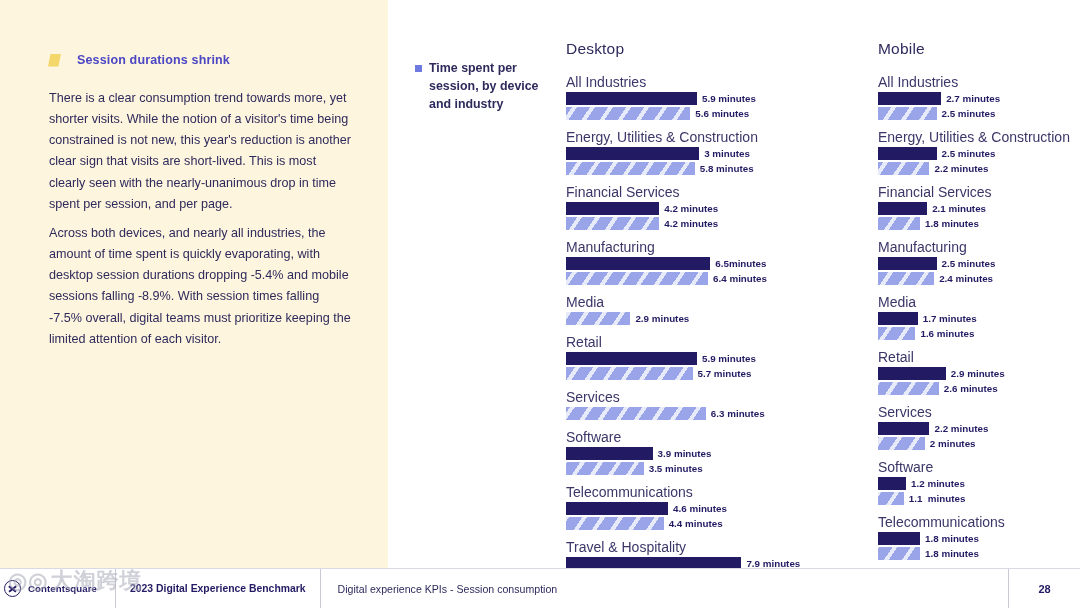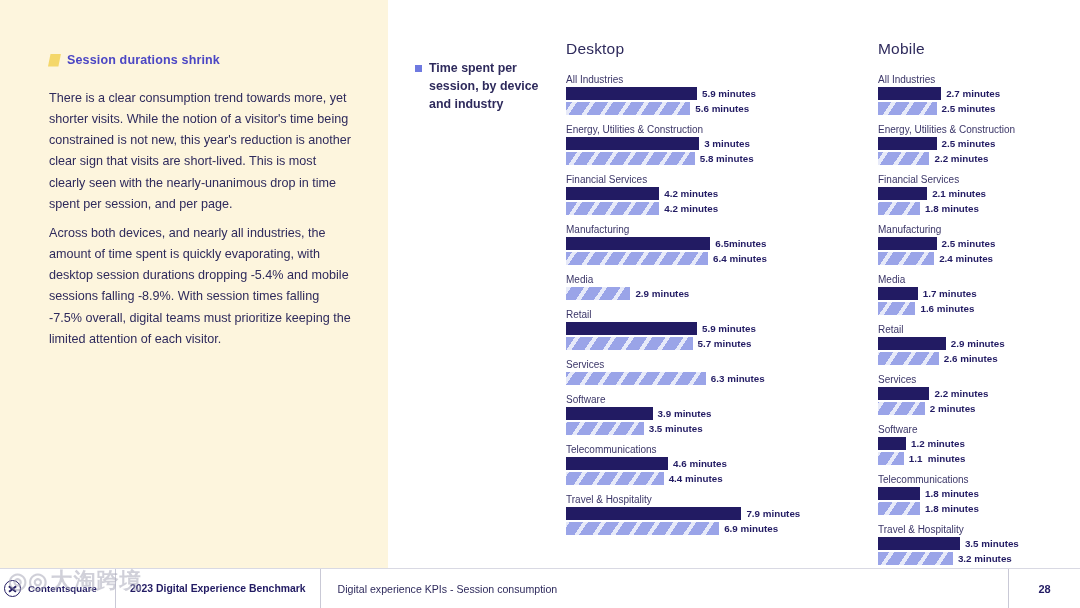--- a/index.html
+++ b/index.html
@@ -11,21 +11,21 @@
   }
   .page { position: relative; width: 1080px; height: 608px; background:#fff; }
 
   
   .cream-panel {
     position: absolute; left: 0; top: 0; width: 388px; height: 568px;
     background: #fdf5dd;
   }
   .section-head {
     position: absolute; left: 48px; top: 53px;
-    display: flex; align-items: center; gap: 6px;
+    display: flex; align-items: center; gap: 16px;
   }
   .head-mark {
     width: 13px; height: 13px; flex: 0 0 auto;
     background: #f4d76a;
     clip-path: polygon(20% 0%, 100% 0%, 80% 100%, 0% 100%);
   }
   .head-text {
     font-size: 12.5px; font-weight: bold; color: #4b46c4;
     letter-spacing: .15px;
   }
@@ -58,21 +58,21 @@
   
   .chart-col { position: absolute; top: 40px; }
   .chart-col.desktop { left: 566px; width: 300px; }
   .chart-col.mobile  { left: 878px; width: 200px; }
   .chart-title {
     font-size: 15.5px; color: #2e2a5c; font-weight: normal;
     letter-spacing: .2px; margin-bottom: 16px;
   }
   .ind-group { margin-bottom: 9px; }
   .ind-label {
-    font-size: 10px; color: #3b3668; margin-bottom: 2px; white-space: nowrap;
+    font-size: 14px; color: #3b3668; margin-bottom: 2px; white-space: nowrap;
   }
   .bar-row { display: flex; align-items: center; height: 13px; margin-bottom: 2px; }
   .bar { height: 13px; flex: 0 0 auto; }
   .bar.y2021 { background: #221b63; }
   .bar.y2022 {
     background: #9aa4e8;
     background-image: repeating-linear-gradient(-56deg,
       #9aa4e8 0px, #9aa4e8 11px, #e7eaf9 11px, #e7eaf9 15px);
   }
   .bar-val {

